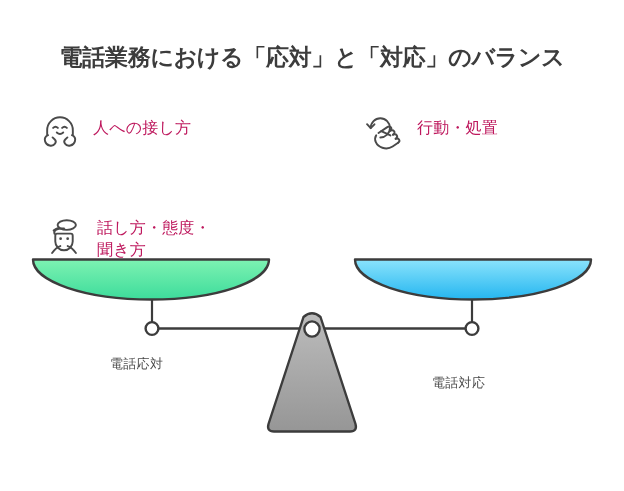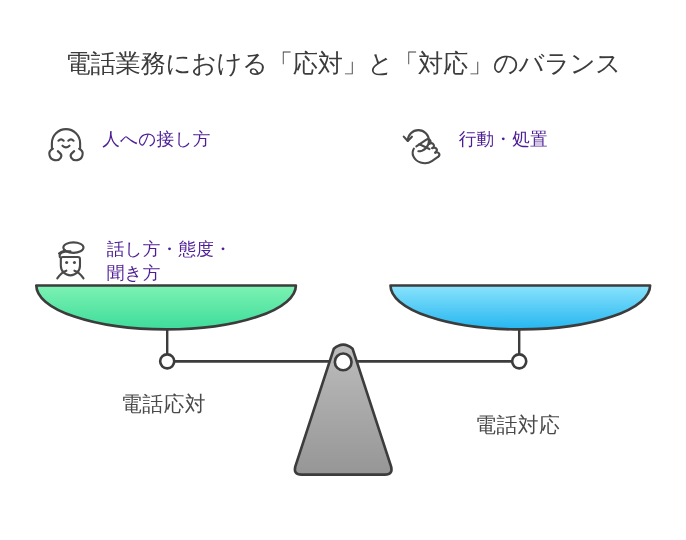--- a/index.html
+++ b/index.html
@@ -19,55 +19,55 @@
     width: 624px;
     height: 491px;
   }
   .title {
     position: absolute;
     left: 0;
     top: 42px;
     width: 624px;
     text-align: center;
     font-size: 23px;
-    font-weight: normal;
+    font-weight: bold;
     color: #3c3c3c;
     letter-spacing: -0.3px;
     white-space: nowrap;
   }
   .feature {
     position: absolute;
     display: flex;
     align-items: flex-start;
     gap: 11px;
   }
   .feature .icon {
     flex: 0 0 auto;
     width: 44px;
     height: 44px;
     display: block;
   }
   .feature .ftext {
     font-size: 16px;
-    color: #4c1d95;
+    color: #be185d;
     line-height: 1.38;
     padding-top: 7px;
     letter-spacing: 0.2px;
   }
   .feature.two-line .ftext {
     padding-top: 2px;
   }
   .f-left-1 { left: 38px; top: 110px; width: 240px; }
   .f-left-2 { left: 42px; top: 180px; width: 210px; margin-top: 35px; }
   .f-right-1 { left: 362px; top: 110px; width: 240px; }
   .f-right-2 { left: 362px; top: 180px; width: 230px; }
 
   .panlabel {
     position: absolute;
-    font-size: 19px;
+    font-size: 13px;
     color: #4a4a4a;
     letter-spacing: 0.3px;
     white-space: nowrap;
   }
   .panlabel.left  { left: 110px; top: 355px; }
   .panlabel.right { left: 432px; top: 374px; }
 
   #scale-svg {
     position: absolute;
     left: 0;

